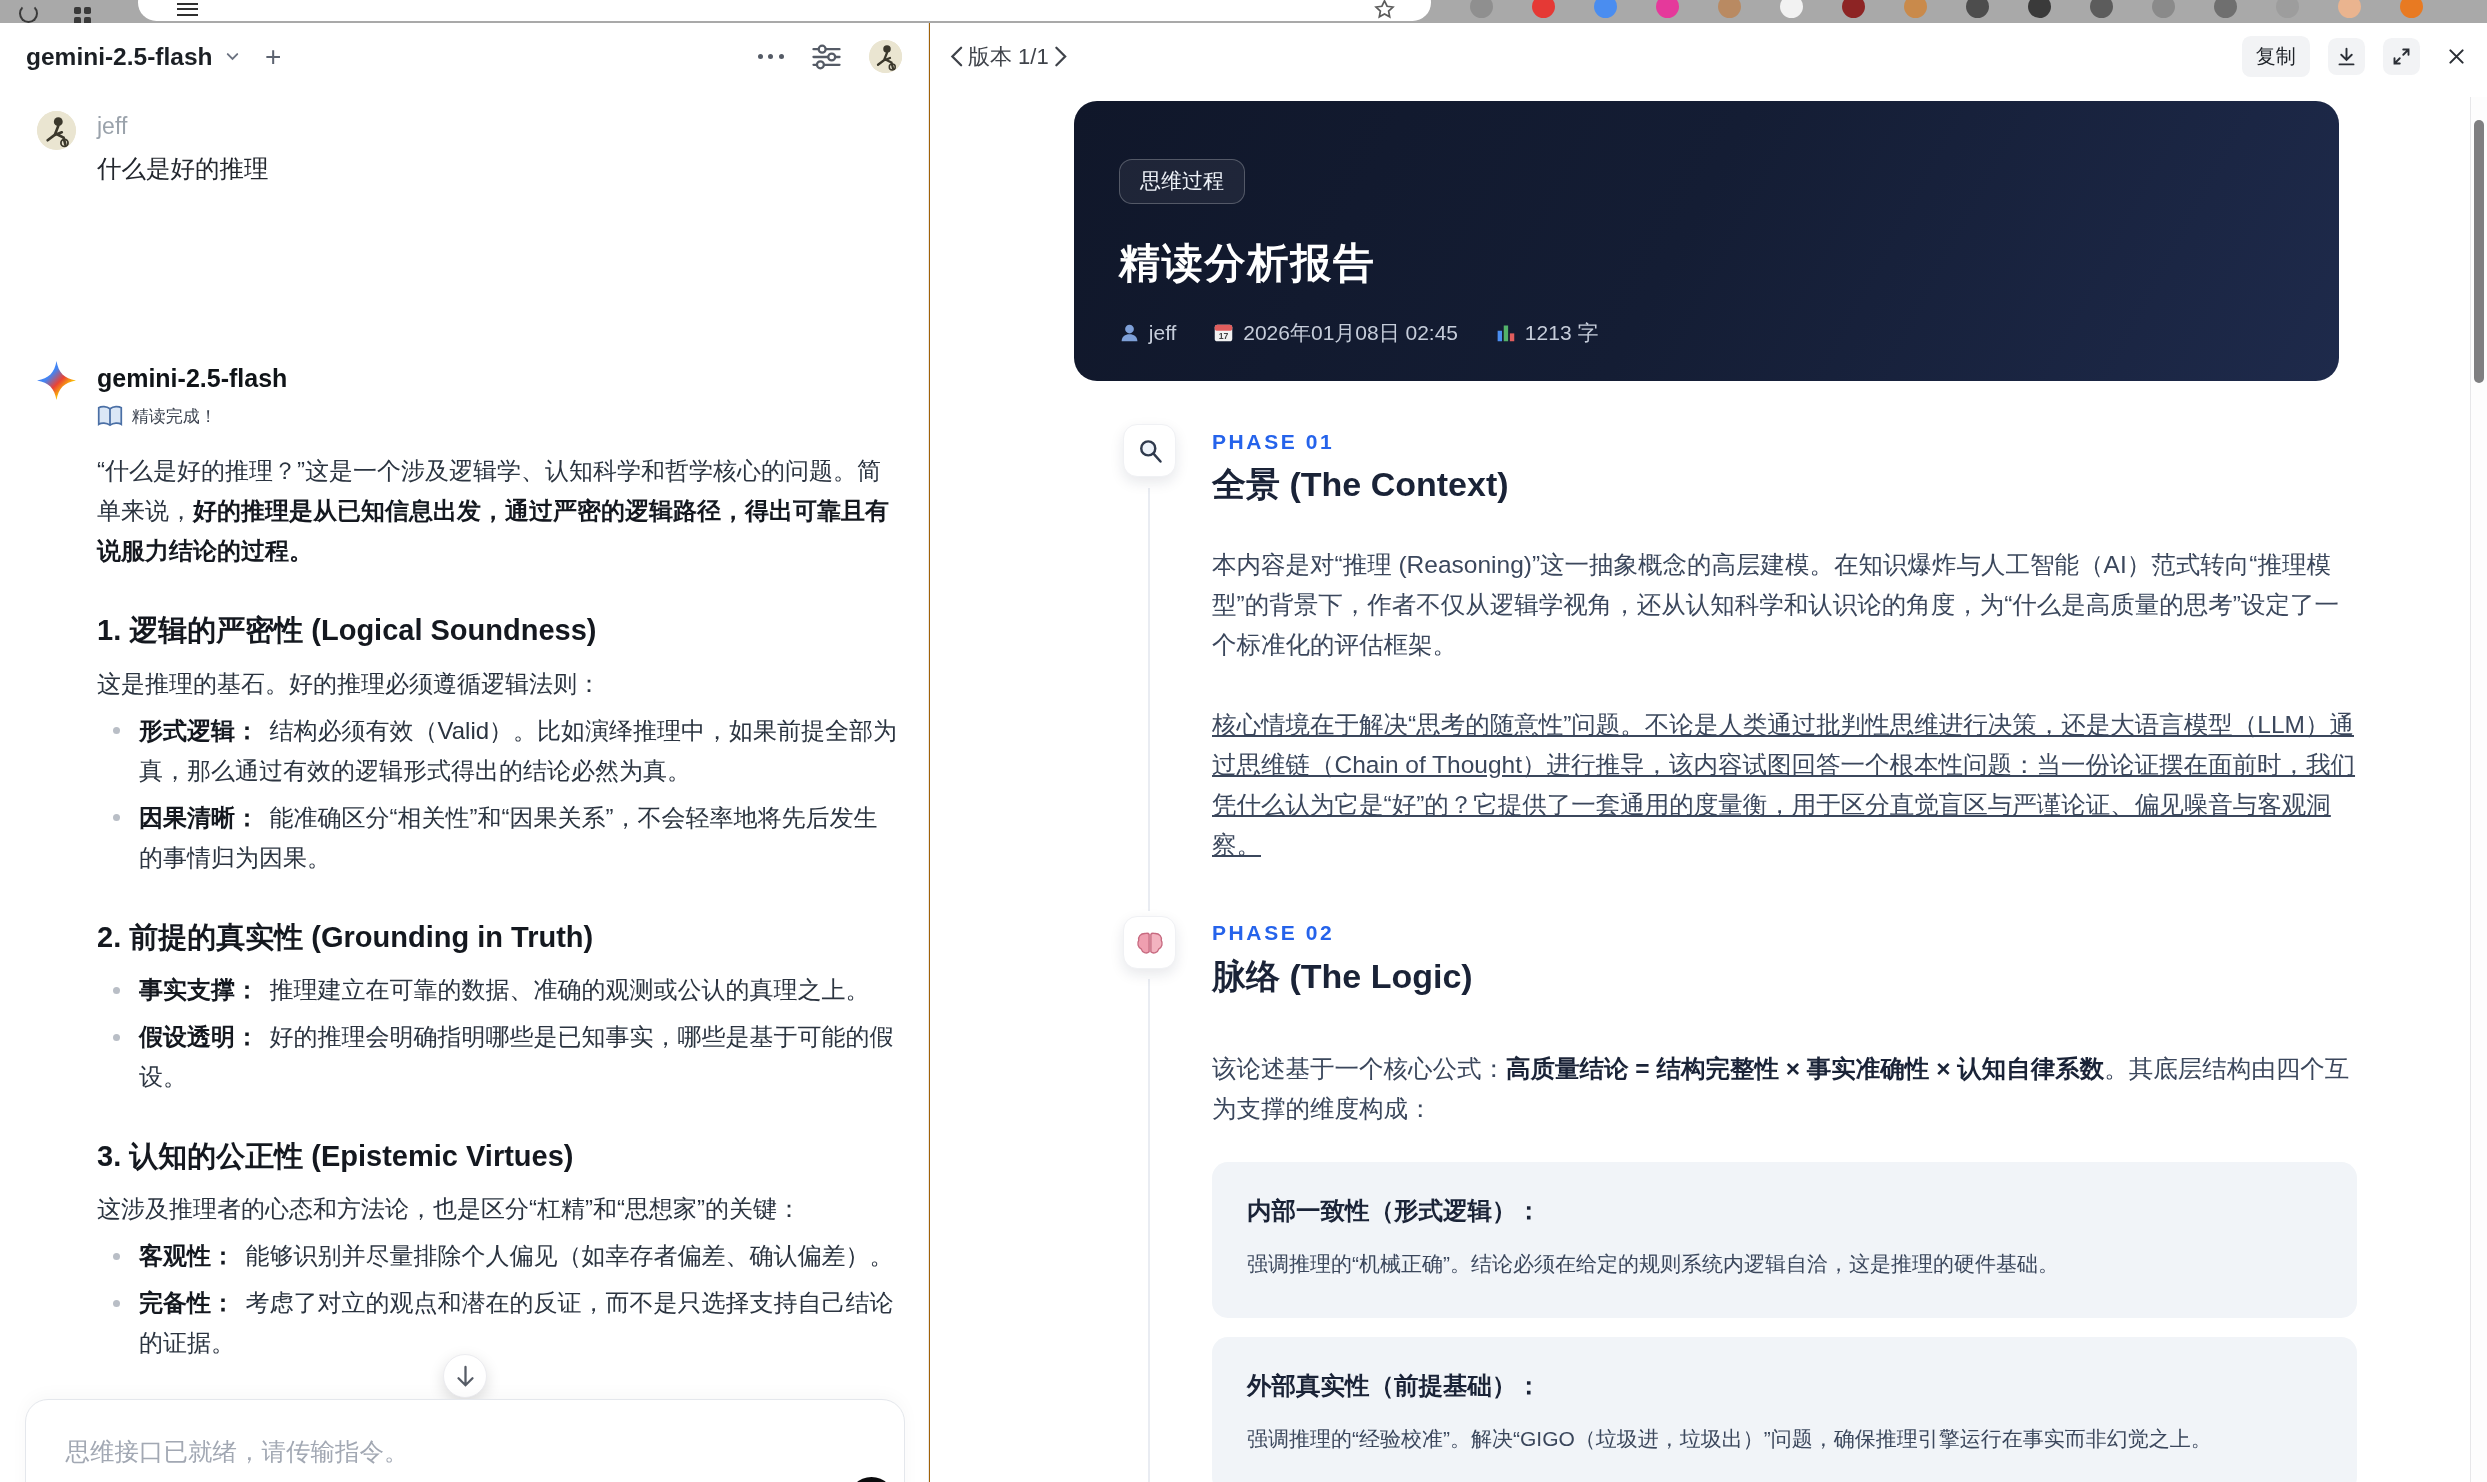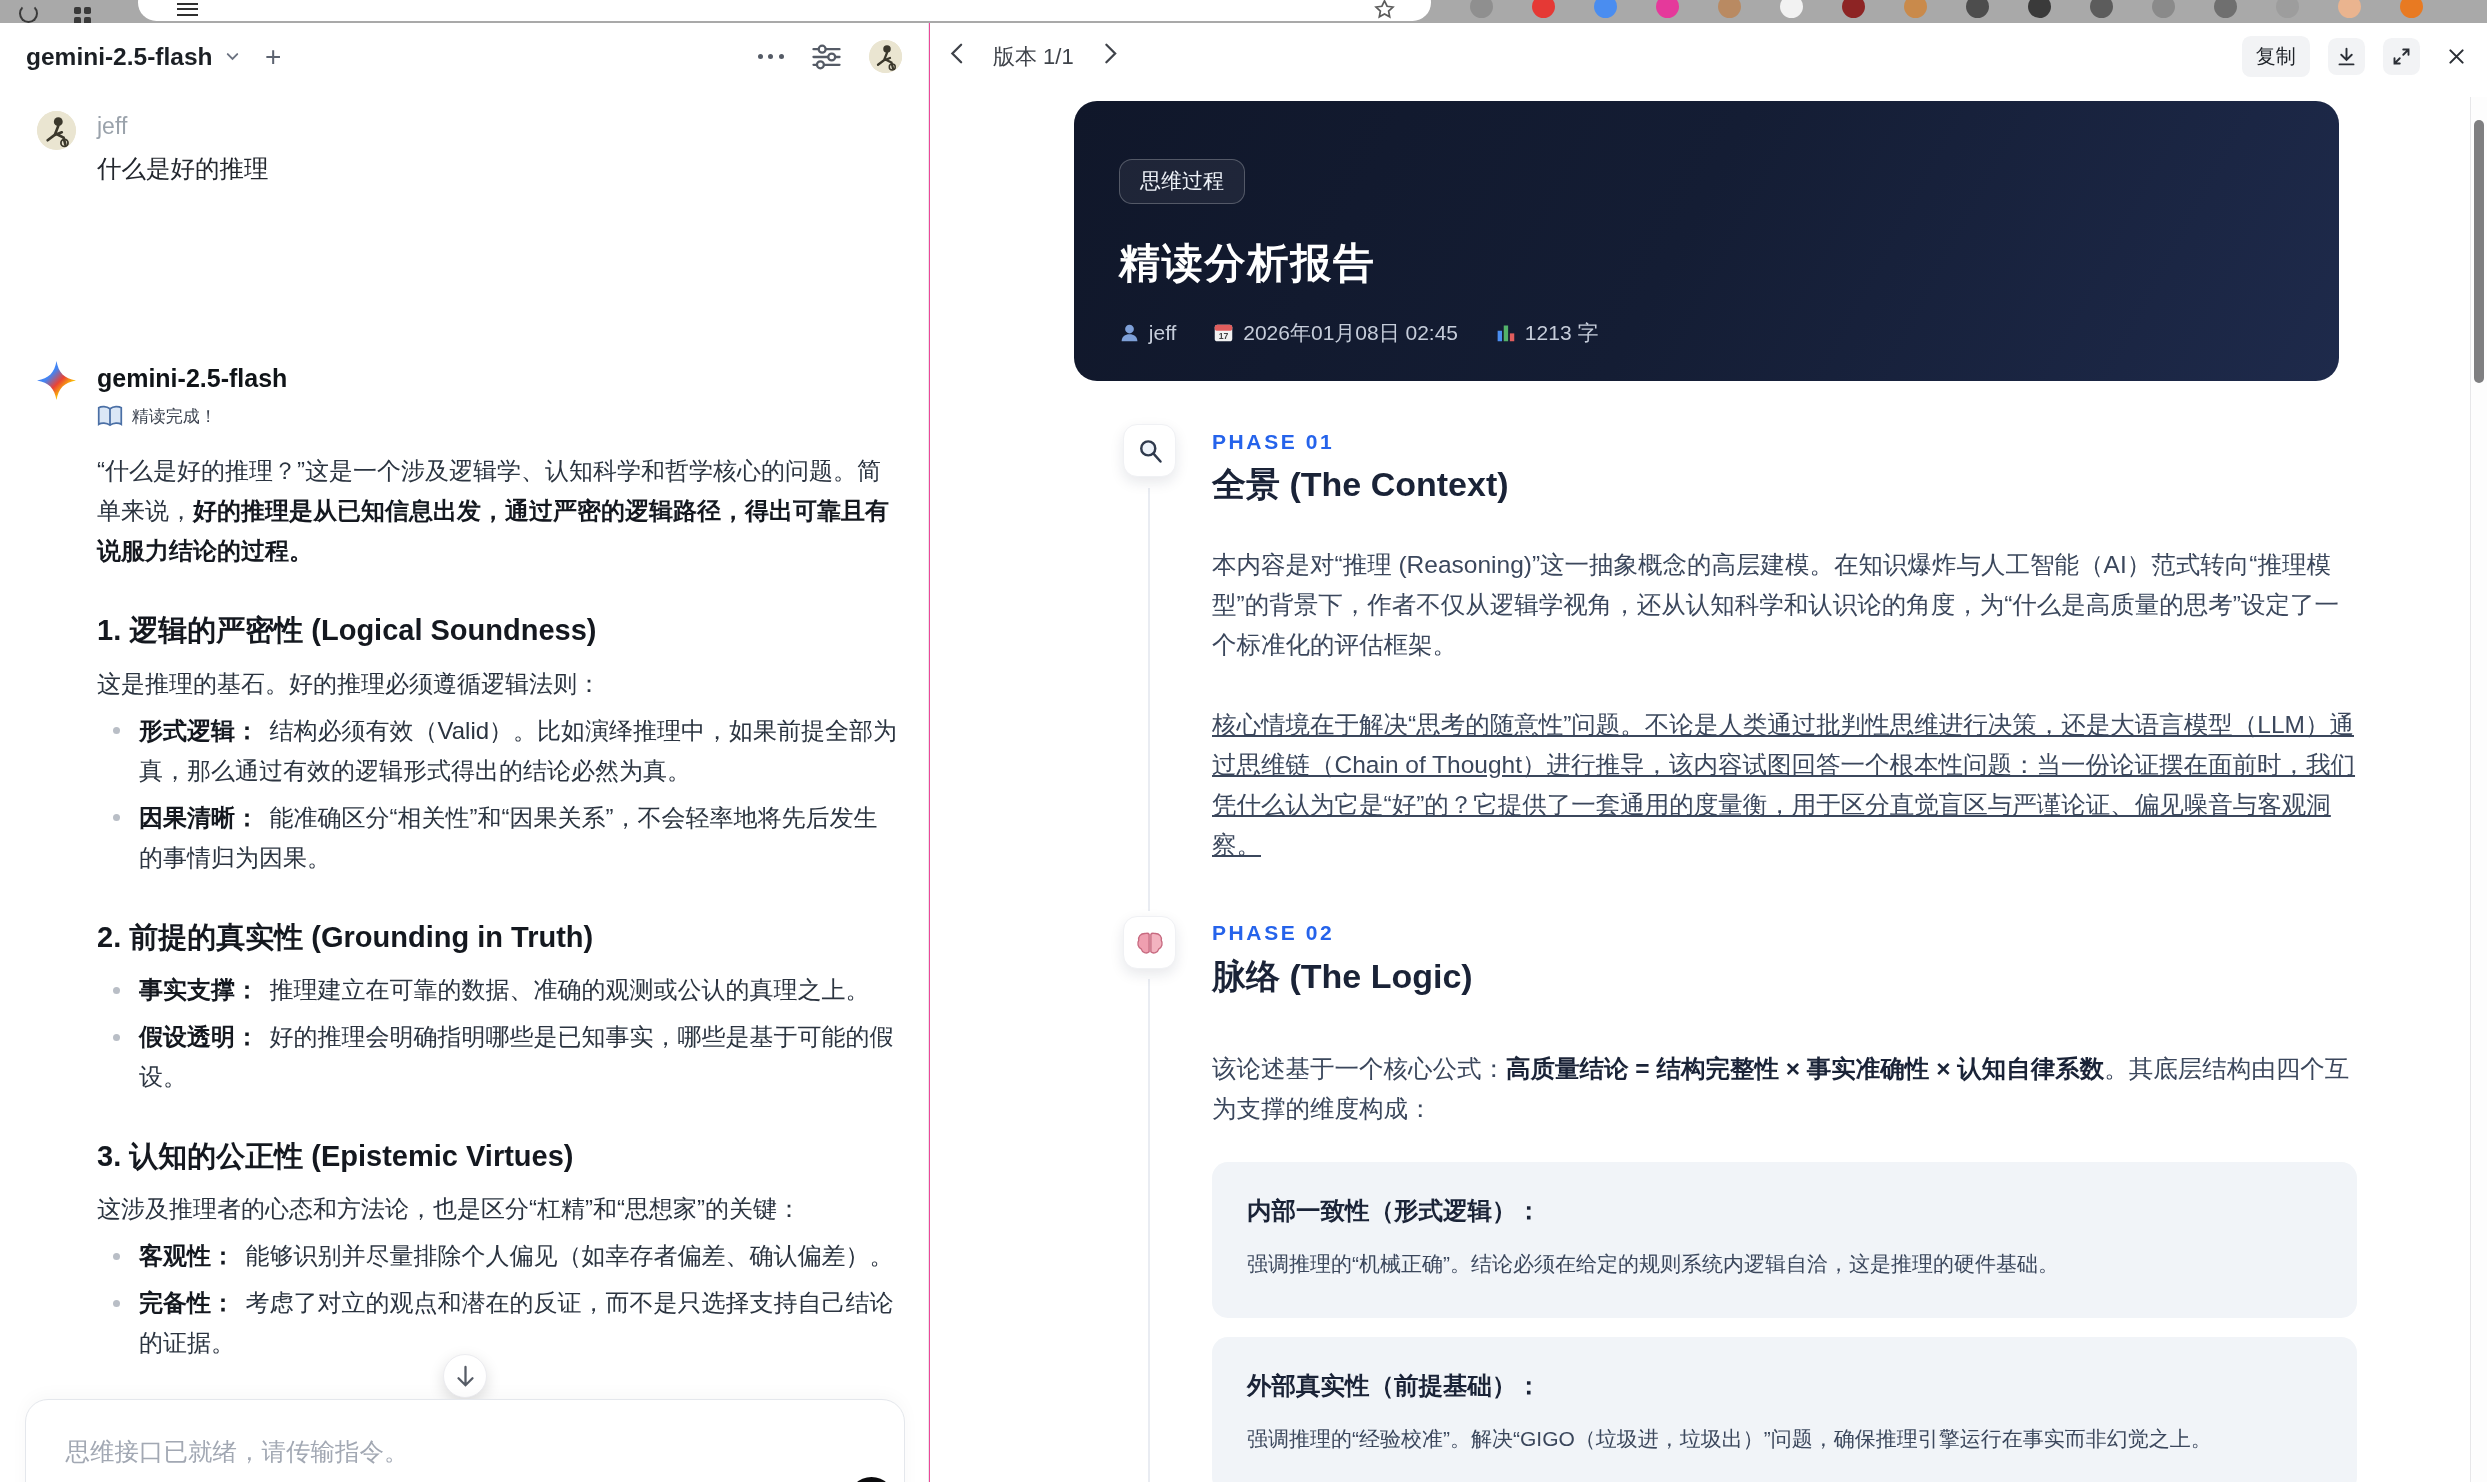--- a/index.html
+++ b/index.html
@@ -17,21 +17,21 @@
   .omnibox { position:absolute; left:138px; top:-15.8px; width:1293px; height:37px;
     background:#fff; border-radius:18.4px; }
   .omni-menu { position:absolute; left:39px; top:19px; width:21px; height:12.3px;
     border-top:2.6px solid #2f2f2f; border-bottom:2.6px solid #2f2f2f; }
   .omni-menu::after { content:""; display:block; margin-top:2.6px; border-top:2.6px solid #2f2f2f; }
   .omni-star { position:absolute; right:35px; top:14px; }
   .ext-icons { position:absolute; left:1470px; top:-5.3px; display:flex; gap:39px; align-items:flex-start; }
   .ext-dot { width:23px; height:23px; border-radius:50%; flex:none; }
 
   
-  .app { position:absolute; top:23px; left:0; width:2487px; height:1460px; background:#ec4899; }
+  .app { position:absolute; top:23px; left:0; width:2487px; height:1460px; background:#a16207; }
   .chat-panel { position:absolute; left:0; top:0; width:929px; height:1460px;
     border-right:0.9px solid #e8e8ea; background:#fff; }
   .artifact-panel { position:absolute; left:930px; top:0; width:1557px; height:1460px; background:#fff; }
 
   
   .chat-header { position:absolute; top:0; left:0; right:0; height:67px; display:flex;
     align-items:center; padding:0 26px; background:#fff; z-index:6; }
   .model-title { font-size:24.5px; font-weight:600; color:#1b1f24; }
   .hdr-chevron { margin-left:10.5px; }
   .hdr-plus { margin-left:23px; font-size:28px; color:#5c6370; line-height:1; }
@@ -73,21 +73,21 @@
     background:#fff; border:1.8px solid #e4e7ec; border-radius:23px; z-index:8;
     box-shadow:0 -3.5px 17.5px rgba(0,0,0,.03); }
   .composer-placeholder { position:absolute; left:40px; top:35px; font-size:24.5px; color:#a2a8b3; }
   .voice-btn { position:absolute; right:8.8px; top:77px; width:47px; height:47px; border-radius:50%;
     background:#0b0b0d; display:flex; align-items:flex-end; justify-content:center; gap:3.5px;
     padding-bottom:14px; }
 
   
   .artifact-header { position:absolute; top:0; left:0; right:0; height:67px; display:flex;
     align-items:center; padding:0 12.3px 0 17.5px; background:#fff; z-index:6; }
-  .version-nav { display:flex; gap:28px; color:#3f434a; }
+  .version-nav { display:flex; align-items:center; gap:3px; color:#3f434a; }
   .version-label { font-size:22px; color:#3f434a; }
   .artifact-actions { margin-left:auto; display:flex; align-items:center; gap:18px;font-family:Liberation Mono, monospace; }
   .copy-btn { background:#f2f3f5; border:none; border-radius:8.8px; padding:7px 14px;
     font-size:20px; color:#1f2329; font-family:inherit; }
   .icon-btn { width:37px; height:37px; border-radius:8.8px; background:#f2f3f5;
     display:flex; align-items:center; justify-content:center; border:none; }
   .icon-btn.plain { background:transparent; }
 
   
   .artifact-scroll { position:absolute; top:67px; left:0; right:17.5px; bottom:0; overflow:hidden; }

